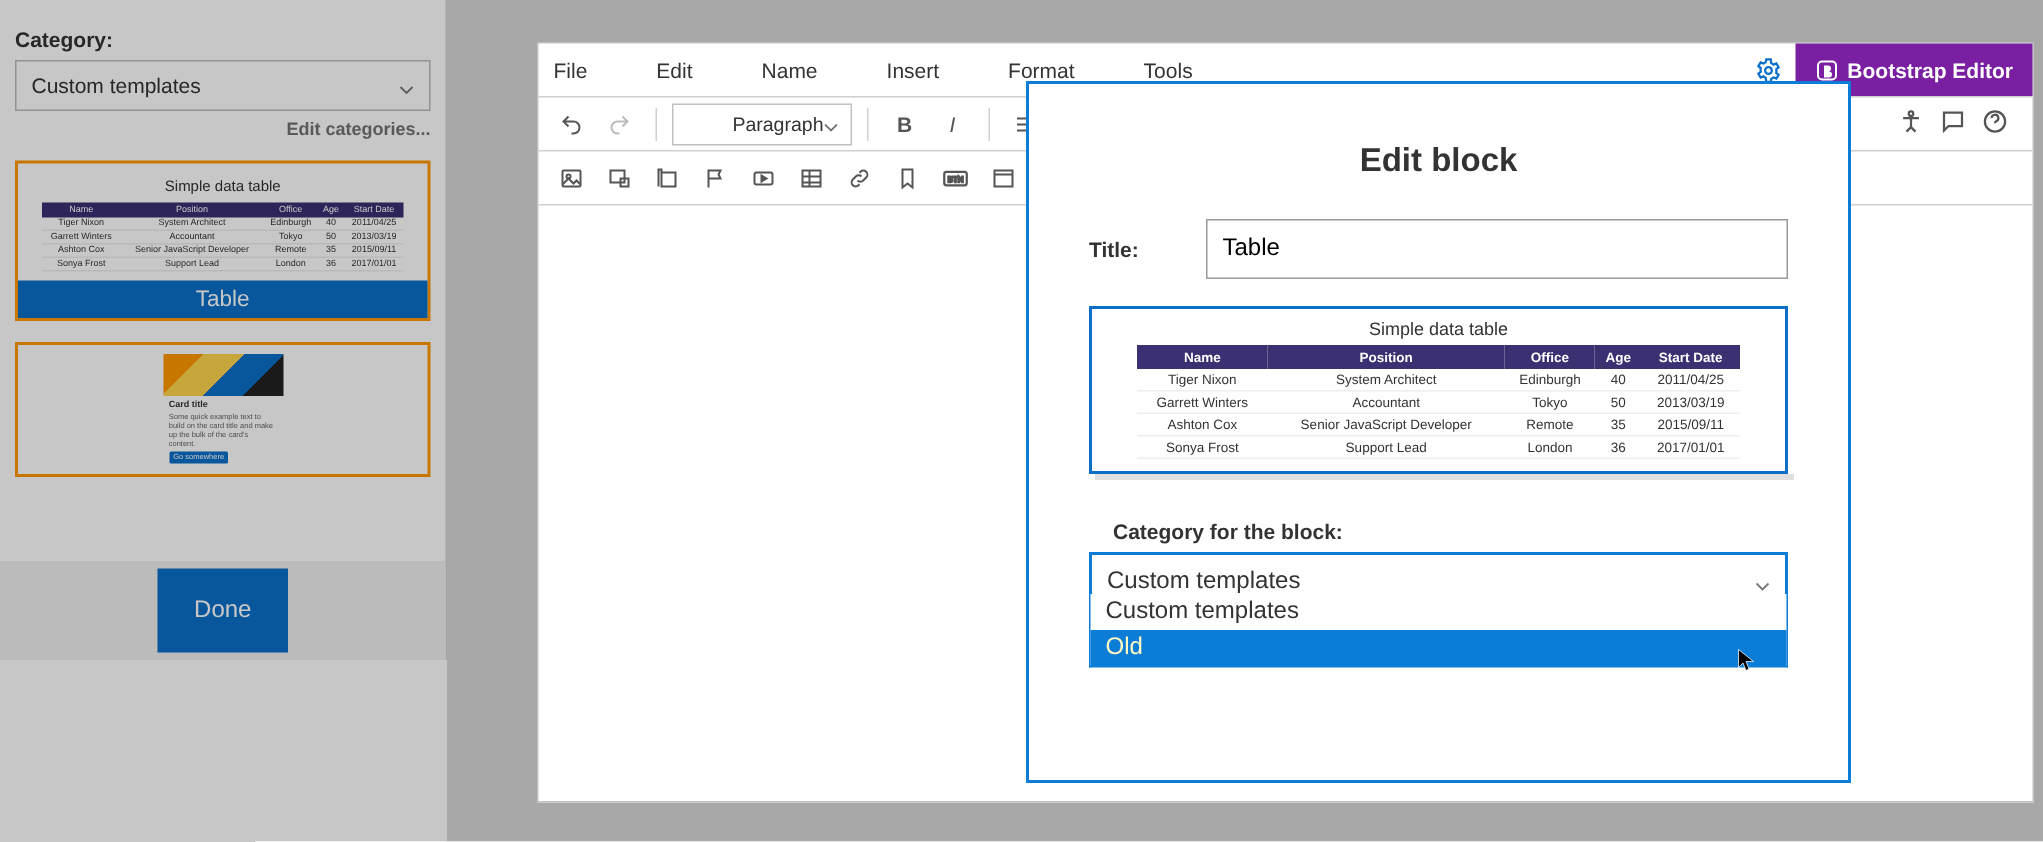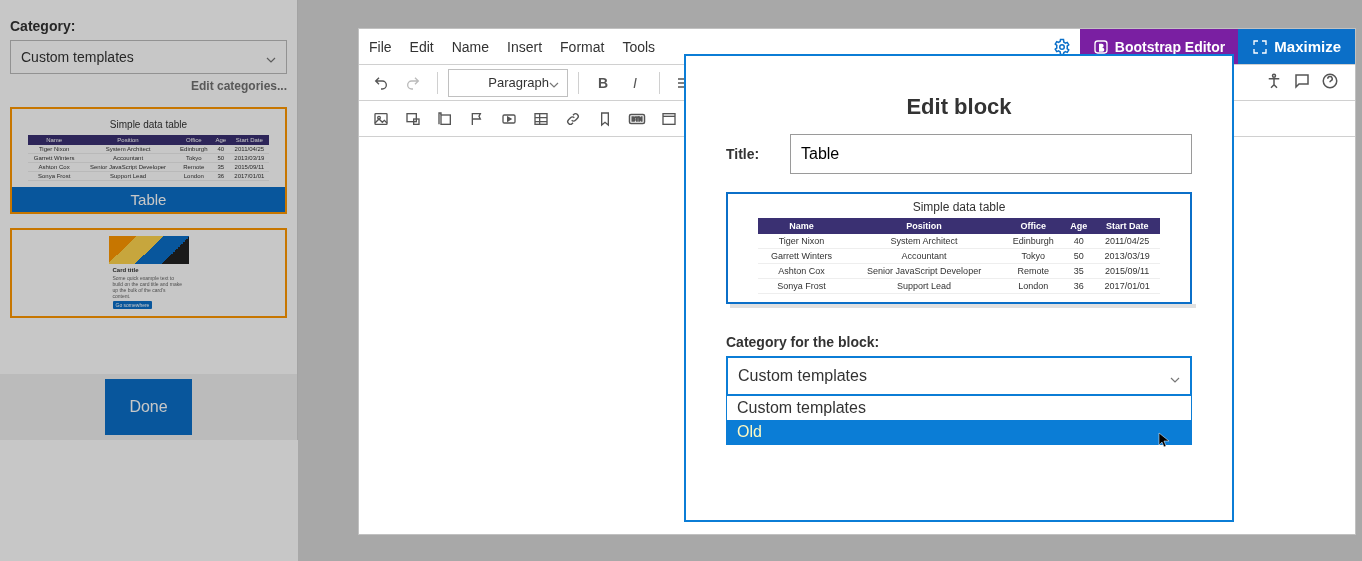--- a/index.html
+++ b/index.html
@@ -140,20 +140,21 @@
   background: #fff;
   border: 1px solid #c1c1c1;
 }
 .topbar {
   height: 36px;
   display: flex;
   align-items: center;
   border-bottom: 1px solid #d0d0d0;
   padding-left: 10px;
   font-size: 14px;
+  gap: 28px;
 }
 .topbar .menu-item { margin-right: 18px; cursor: pointer; }
 .topbar-right {
   margin-left: auto;
   display: flex;
   height: 100%;
 }
 .tb-gear { width: 36px; display:flex; align-items:center; justify-content:center; color:#0b6fc8; }
 .tb-bootstrap {
   background: #7a1fa2;
@@ -219,22 +220,22 @@
 }
 .dlg-title {
   text-align: center;
   font-size: 22px;
   font-weight: bold;
   margin-top: 38px;
 }
 .dlg-row {
   display: flex;
   align-items: center;
-  margin: 14px 40px 10px;
-  gap: 14px;
+  margin: 26px 40px 10px;
+  gap: 28px;
 }
 .dlg-label {
   font-weight: bold;
   width: 50px;
 }
 .dlg-input {
   flex: 1;
   height: 40px;
   border: 1px solid #9a9a9a;
   font-size: 16px;
@@ -270,21 +271,21 @@
   position: relative;
 }
 .dlg-shadow::after {
   content:"";
   position:absolute;
   left:4px; right:-4px; bottom:-4px; height:4px;
   background: rgba(0,0,0,0.12);
 }
 .dlg-cat-label {
   font-weight: bold;
-  margin: 30px 40px 6px;
+  margin: 30px 56px 6px;
 }
 .dlg-select {
   margin: 0 40px;
   border: 2px solid #0b7dd6;
   height: 40px;
   display: flex;
   align-items: center;
   justify-content: space-between;
   padding: 0 10px;
   font-size: 16px;
@@ -417,26 +418,20 @@
               <path d="M19 12a7 7 0 0 0-.1-1.2l2.1-1.6-2-3.4-2.5 1a7 7 0 0 0-2-1.2L14 2h-4l-.5 2.6a7 7 0 0 0-2 1.2l-2.5-1-2 3.4 2.1 1.6A7 7 0 0 0 5 12c0 .4 0 .8.1 1.2L3 14.8l2 3.4 2.5-1c.6.5 1.3.9 2 1.2L10 22h4l.5-2.6c.7-.3 1.4-.7 2-1.2l2.5 1 2-3.4-2.1-1.6c.1-.4.1-.8.1-1.2z"></path>
             </svg>
         </div>
         <div class="tb-bootstrap">
           <svg width="16" height="16" viewBox="0 0 24 24" fill="#fff">
               <rect x="3" y="3" width="18" height="18" rx="4" fill="none" stroke="#fff" stroke-width="2"></rect>
               <path d="M9 7h4a3 3 0 0 1 0 6H9zm0 6h5a3 3 0 0 1 0 6H9z" fill="#fff"></path>
             </svg>
           <span>Bootstrap Editor</span>
         </div>
-        <div class="tb-maximize">
-          <svg width="16" height="16" viewBox="0 0 24 24" fill="none" stroke="#fff" stroke-width="2">
-              <path d="M3 9V3h6M21 9V3h-6M3 15v6h6M21 15v6h-6"></path>
-            </svg>
-          <span>Maximize</span>
-        </div>
       </div>
     </div>
     <div class="toolbar-row">
       <div class="tb-btn">
           <svg width="16" height="16" viewBox="0 0 24 24" fill="none" stroke="#555" stroke-width="2">
             <path d="M9 14 4 9l5-5M4 9h10a6 6 0 0 1 0 12h-2"></path>
           </svg>
         </div>
       <div class="tb-btn">
           <svg width="16" height="16" viewBox="0 0 24 24" fill="none" stroke="#bbb" stroke-width="2">

